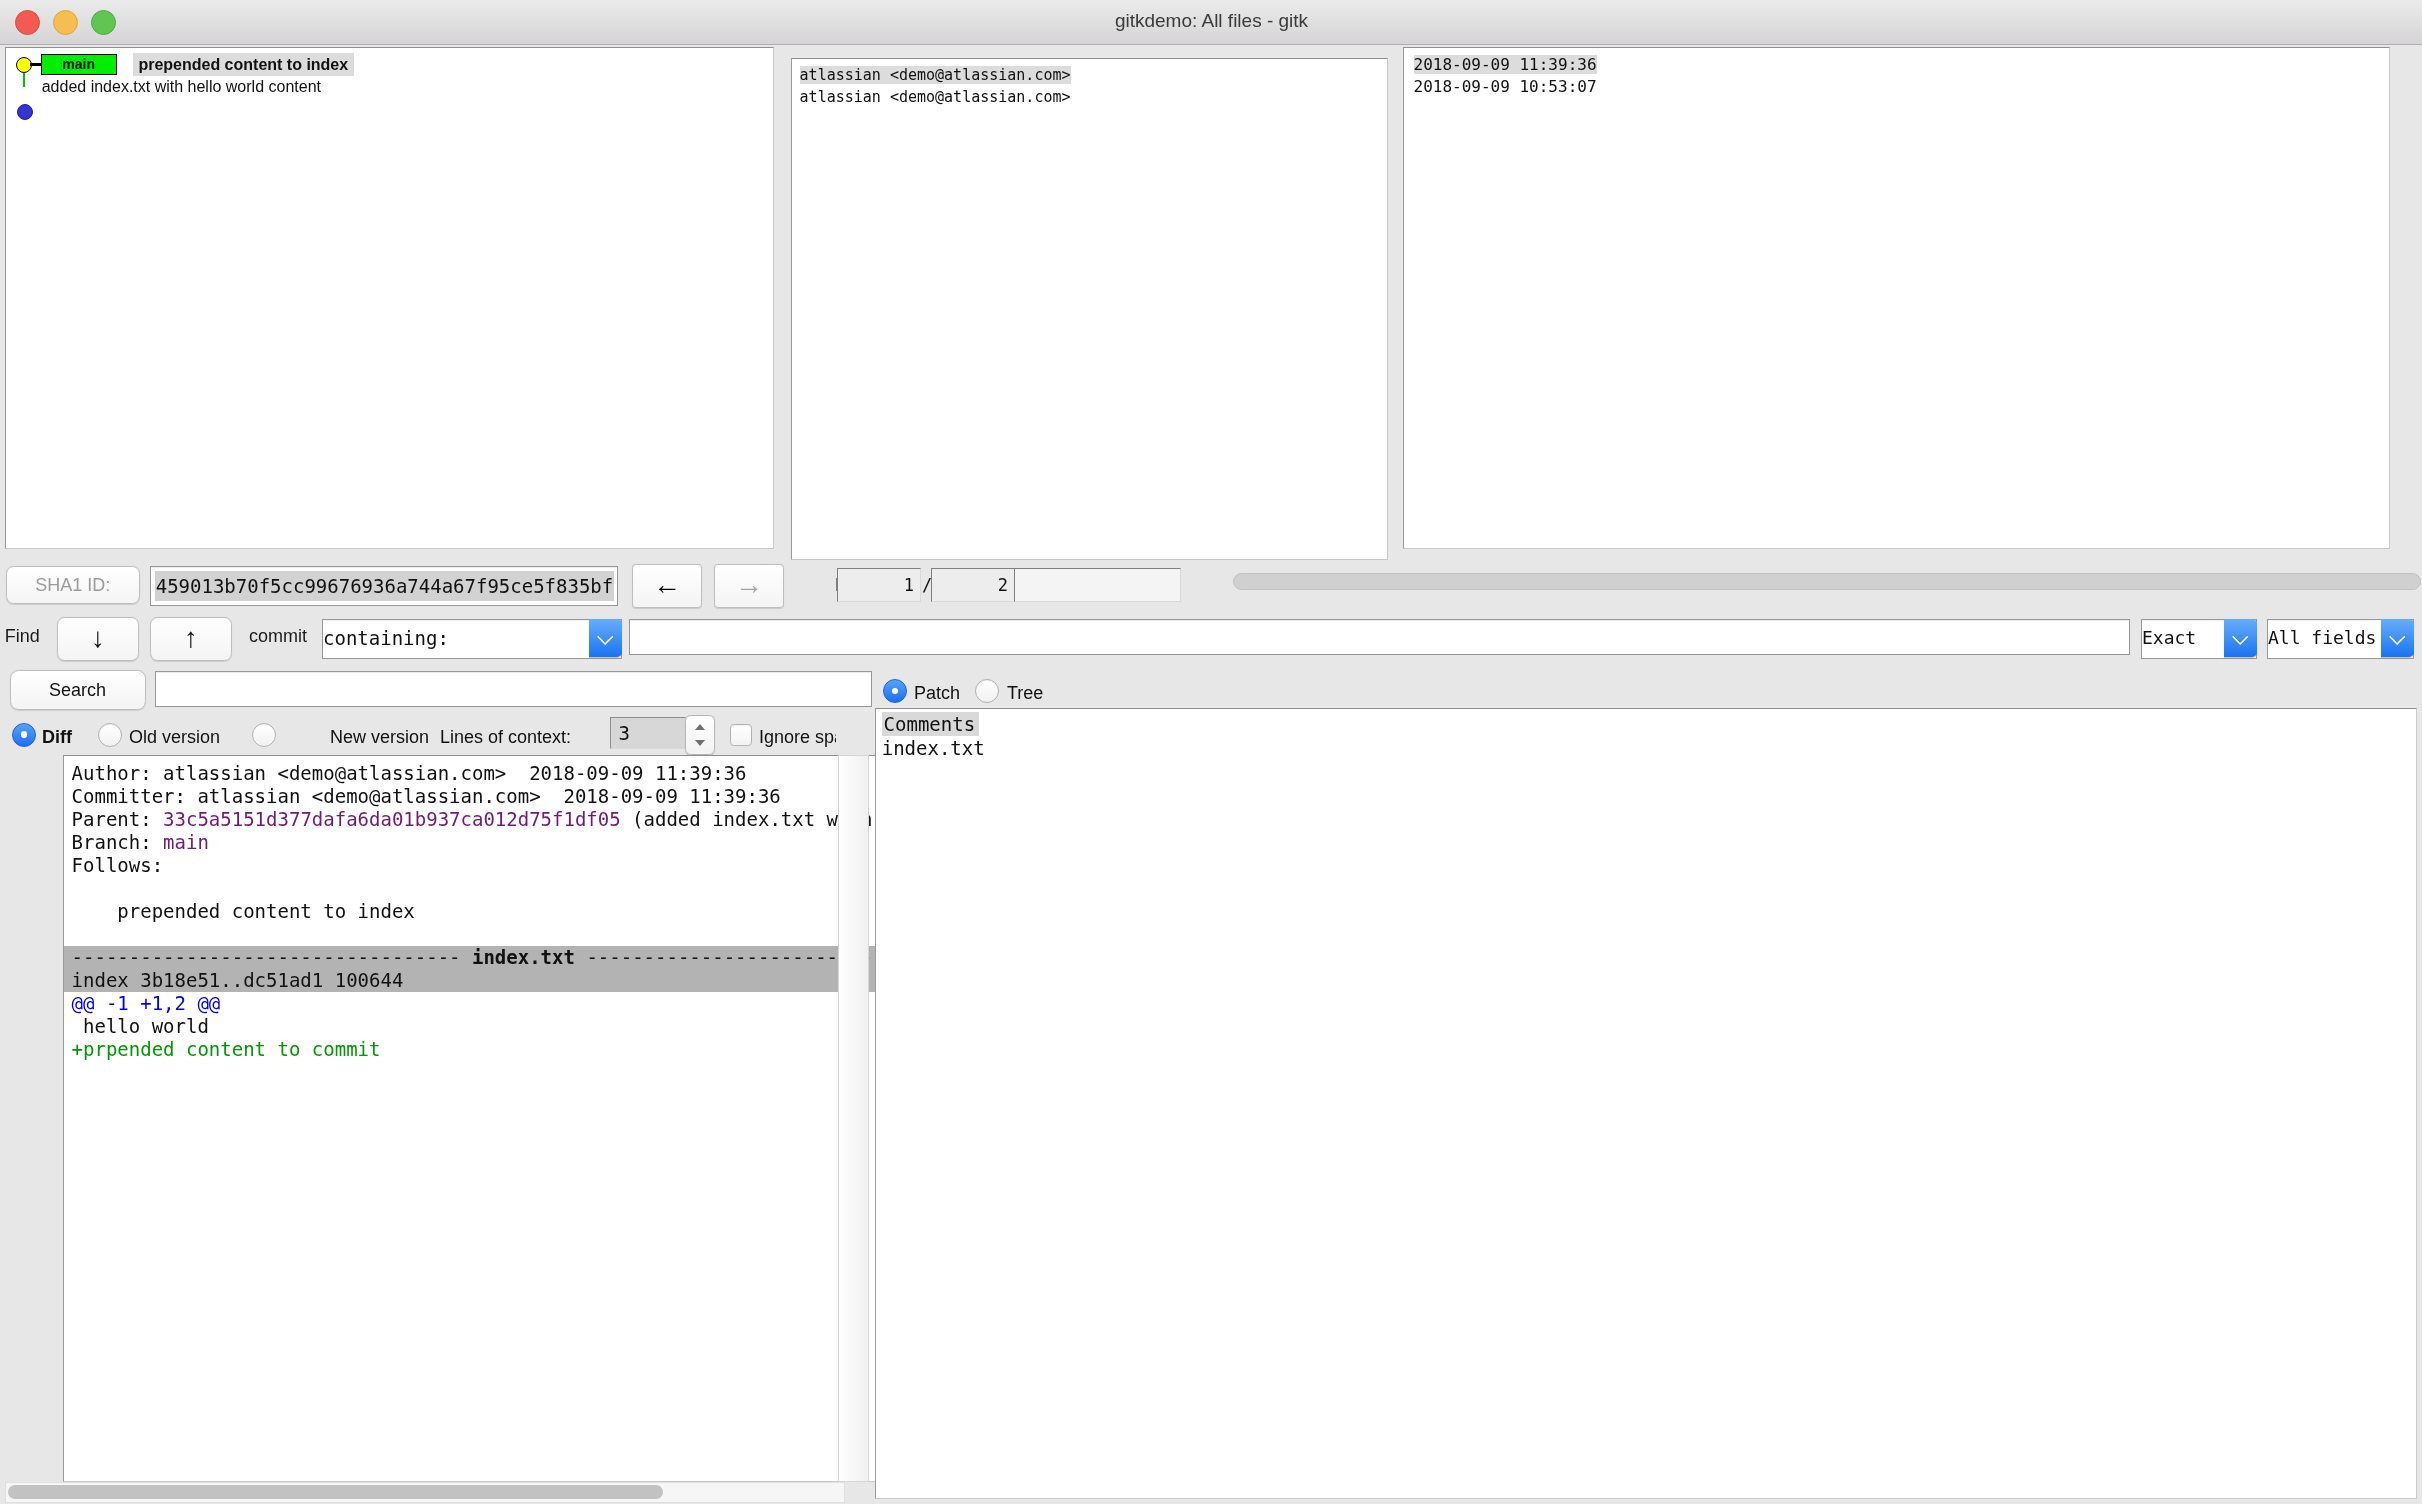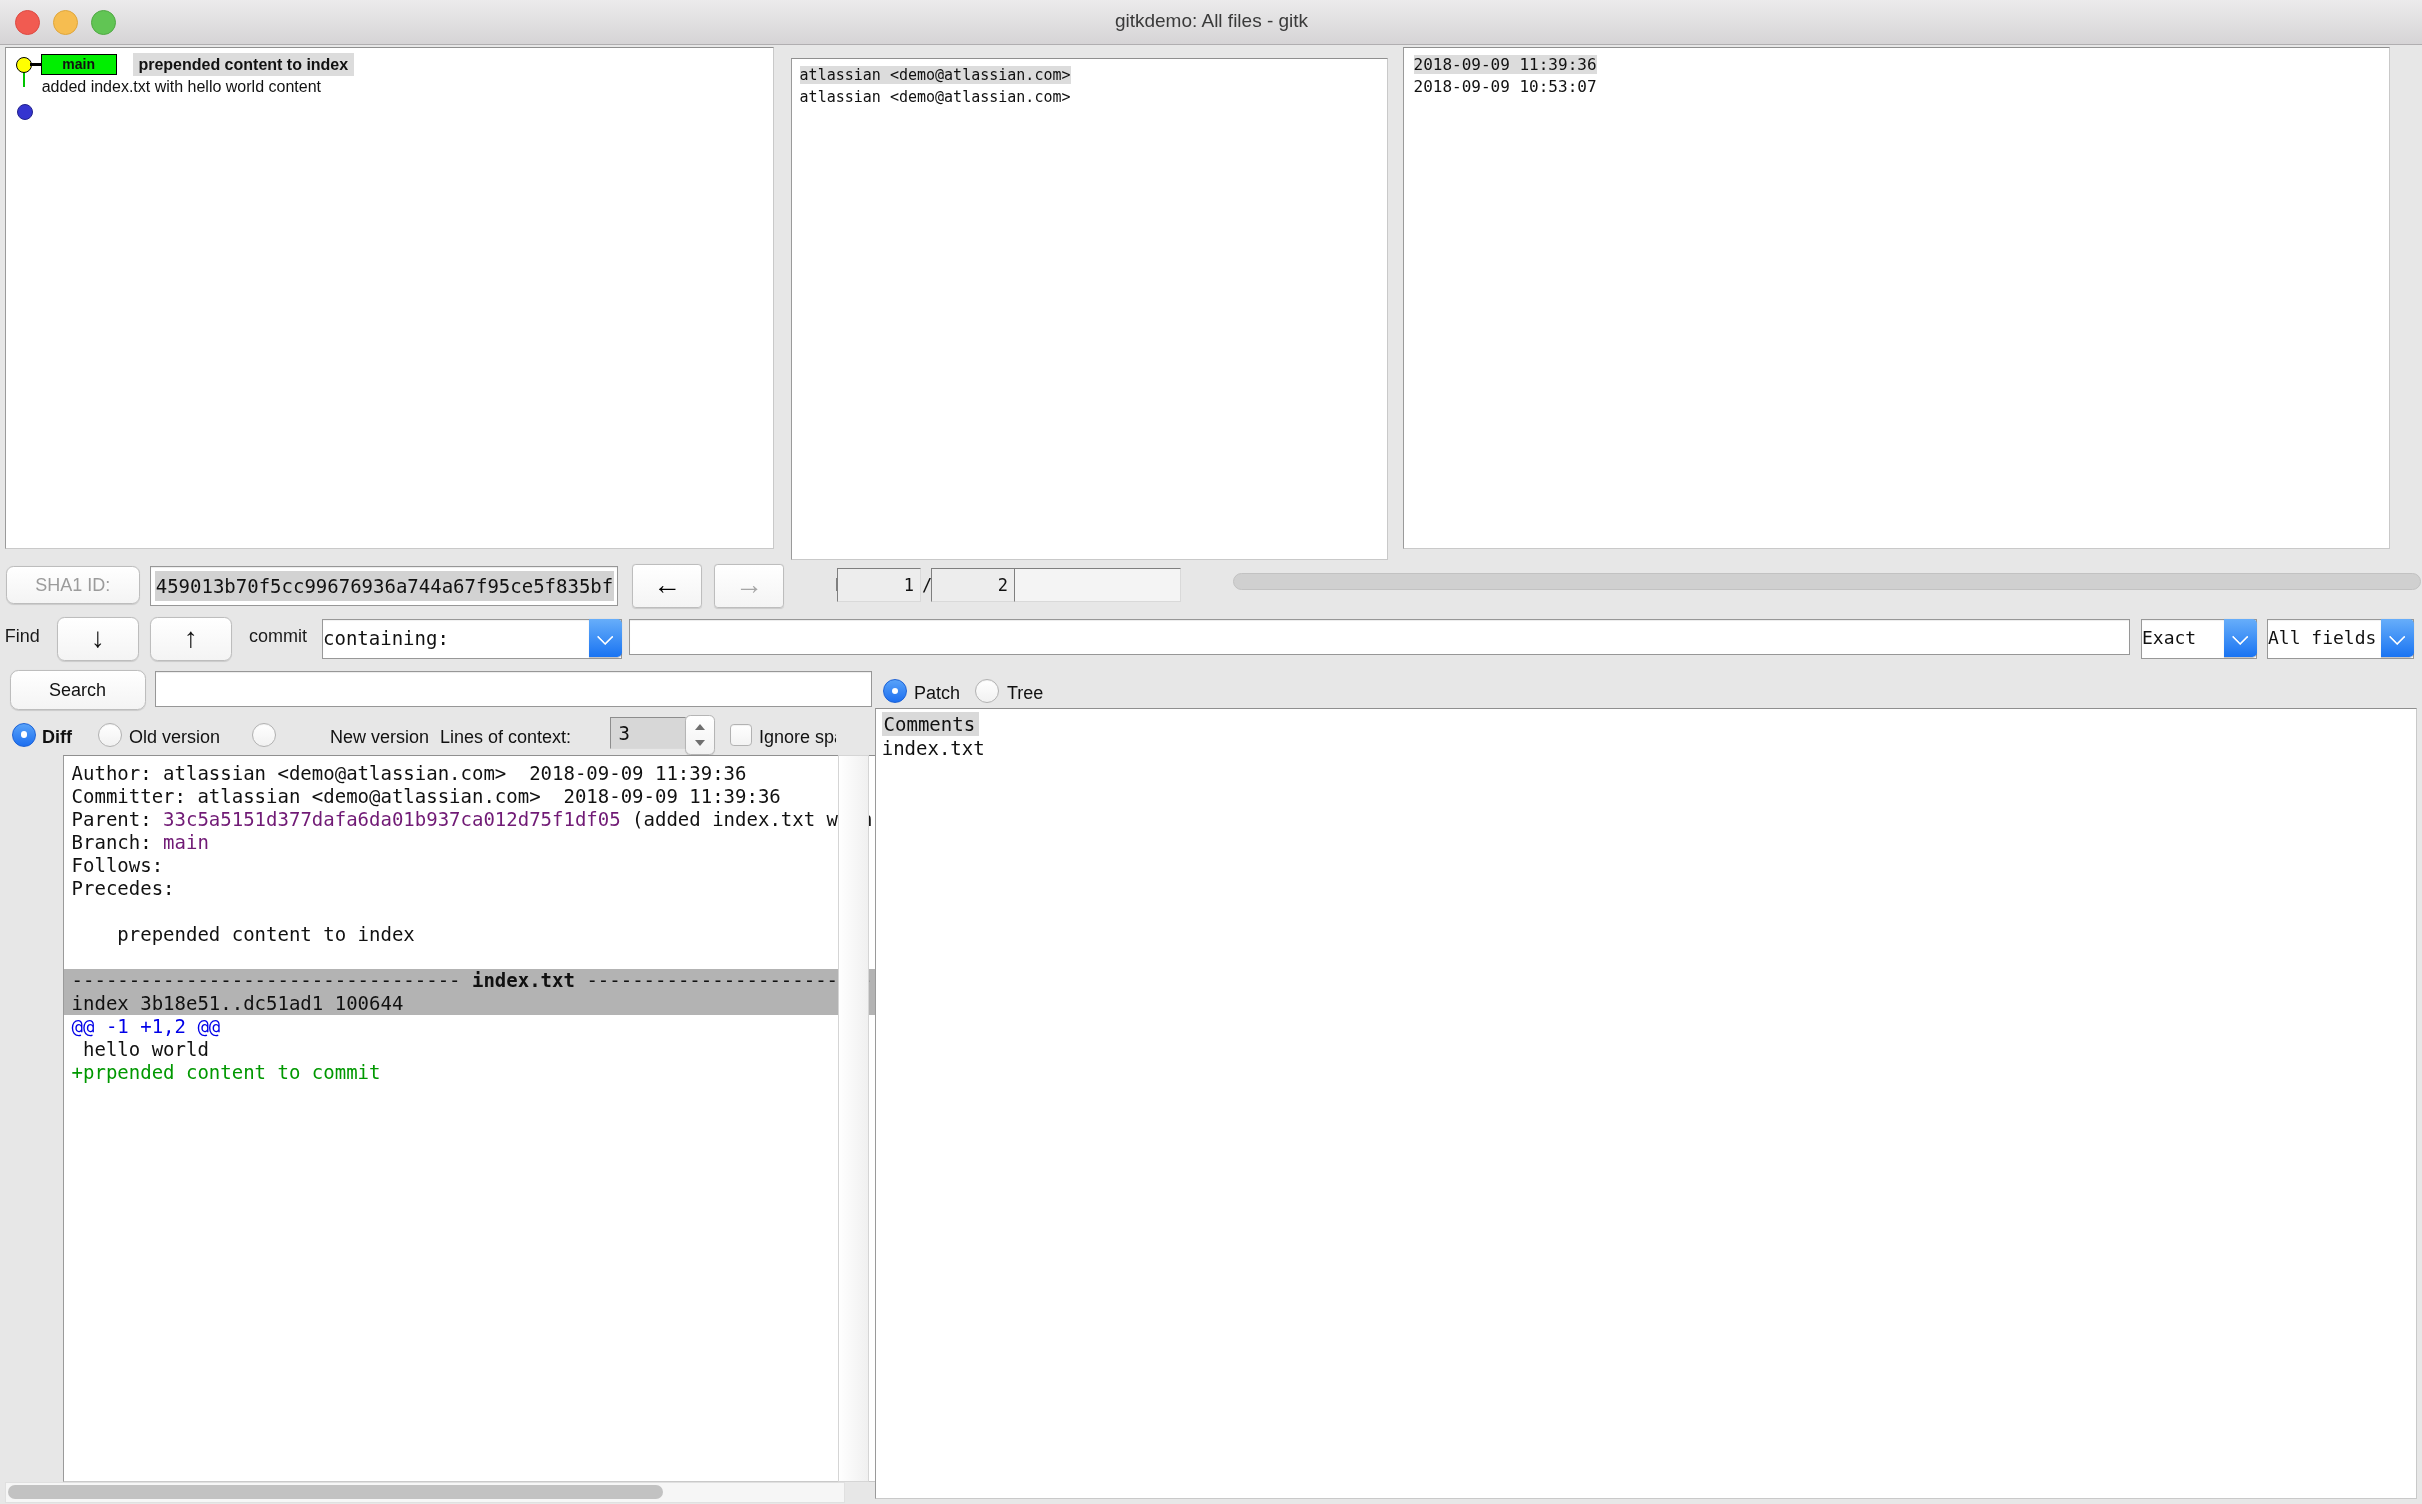--- a/index.html
+++ b/index.html
@@ -197,21 +197,20 @@
     <div class="abs lbl-inline" style="left:759px;top:12.3px;white-space:nowrap;">Ignore spac</div>
   </div>
 
   <div class="abs panel diff-panel">
     <div class="diff-text">
         <div class="dline plain">Author: atlassian &lt;demo@atlassian.com&gt;  2018-09-09 11:39:36</div>
         <div class="dline plain">Committer: atlassian &lt;demo@atlassian.com&gt;  2018-09-09 11:39:36</div>
         <div class="dline parent"><span>Parent: </span><span class="dlink">33c5a5151d377dafa6da01b937ca012d75f1df05</span><span> (added index.txt with he</span></div>
         <div class="dline branch"><span>Branch: </span><span class="dlink">main</span><span></span></div>
         <div class="dline plain">Follows: </div>
-        <div class="dline plain">Precedes: </div>
         <div class="dline blank">&nbsp;</div>
         <div class="dline plain">    prepended content to index</div>
         <div class="dline blank">&nbsp;</div>
         <div class="dline filesep"><span>----------------------------------</span><span class="fname"> index.txt </span><span>--------------------------------------------------</span></div>
         <div class="dline filehdr">index 3b18e51..dc51ad1 100644</div>
         <div class="dline hunk">@@ -1 +1,2 @@</div>
         <div class="dline ctx"> hello world</div>
         <div class="dline add">+prpended content to commit</div>
       </div>
   </div>

